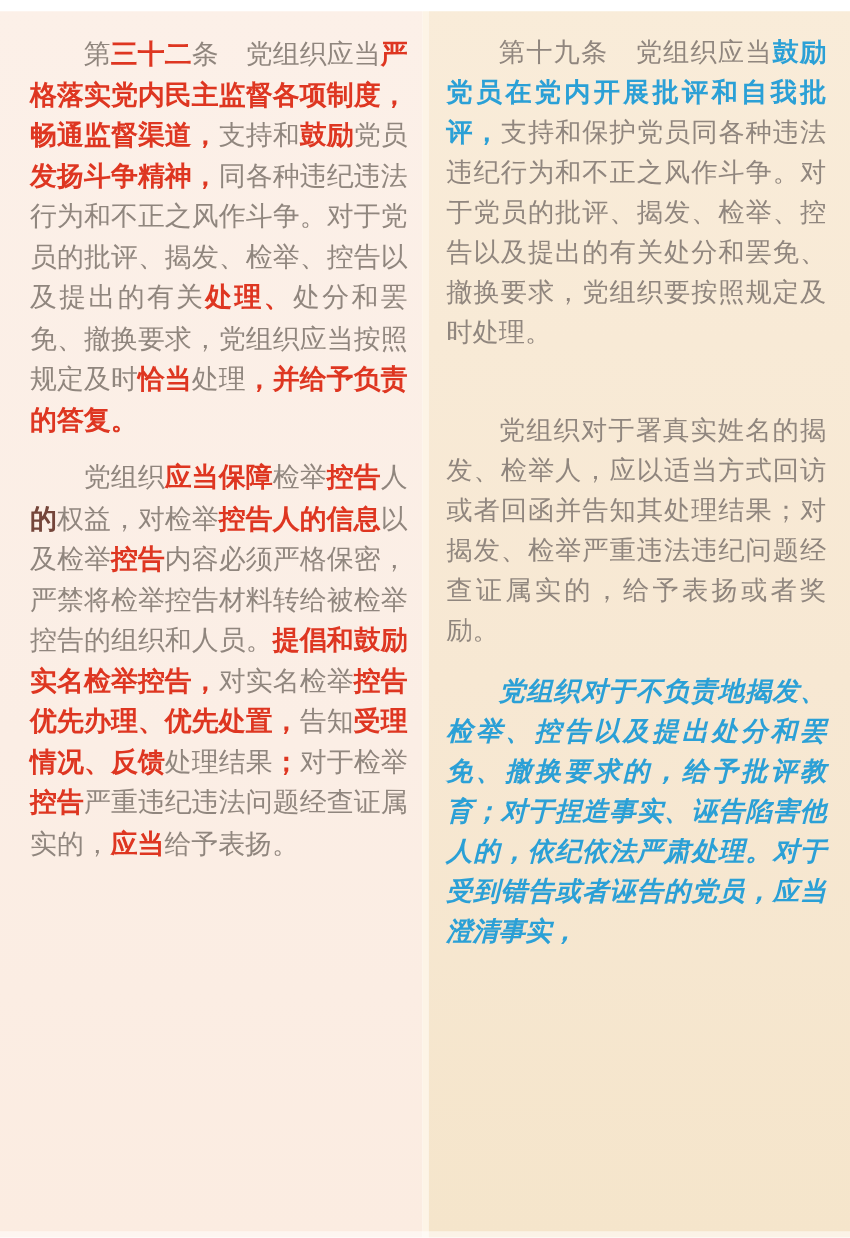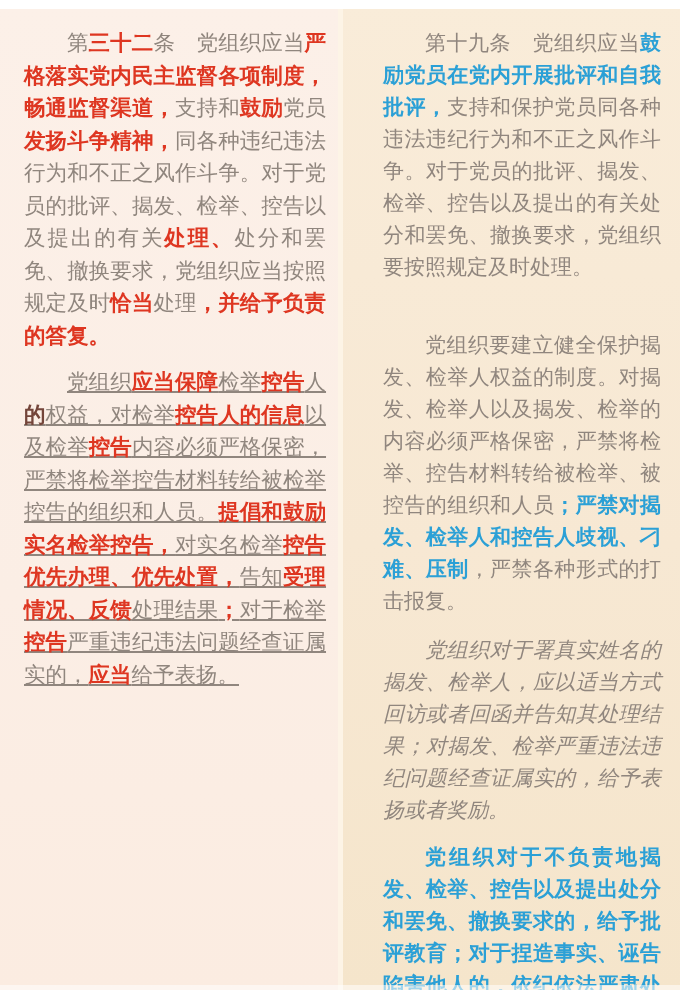--- a/index.html
+++ b/index.html
@@ -23,32 +23,32 @@
   .col{box-sizing:border-box;height:100%;}
   .col-left{
     width:343px;
     background:linear-gradient(180deg,#fcf0e8 0%,var(--left-bg) 60%,#fbece1 100%);
     border-right:5px solid var(--divider);
     padding:27px 12px 0 24px;
   }
   .col-right{
     width:337px;
     background:linear-gradient(180deg,#f9ecd9 0%,var(--right-bg) 55%,#f5e5cb 100%);
-    padding:27px 19px 0 40px;
+    padding:27px 19px 0 14px;
   }
   p.para{
     margin:0;
     text-align:justify;
     text-indent:2em;
     color:var(--text-gray);
     word-break:break-all;
   }
   .col-left p.para{font-size:21.5px;line-height:32.5px;}
   .col-right p.para{font-size:21px;line-height:32px;}
-  .col-left p.para:nth-of-type(2){margin-top:14px;text-decoration:underline;}
+  .col-left p.para:nth-of-type(2){margin-top:14px;}
   .col-left p.para:nth-of-type(3){margin-top:9px;}
   .col-right p.para:nth-of-type(2){margin-top:46px;}
   .col-right p.para:nth-of-type(3){margin-top:17px;font-style:italic;}
   .col-right p.para:nth-of-type(4){margin-top:15px;}
   .seg{white-space:normal;}
   .seg-gray{color:var(--text-gray);font-weight:400;}
   .seg-red{color:var(--accent-red);font-weight:700;}
   .seg-blue{color:var(--accent-blue);font-weight:700;}
   .seg-dark{color:var(--accent-dark);font-weight:700;}
   .edge-top{
@@ -63,19 +63,18 @@
 </head>
 <body>
 
 <div class="page">
   <div class="col col-left">
       <p class="para"><span class="seg seg-gray">第</span><span class="seg seg-red">三十二</span><span class="seg seg-gray">条　党组织应当</span><span class="seg seg-red">严格落实党内民主监督各项制度，畅通监督渠道，</span><span class="seg seg-gray">支持和</span><span class="seg seg-red">鼓励</span><span class="seg seg-gray">党员</span><span class="seg seg-red">发扬斗争精神，</span><span class="seg seg-gray">同各种违纪违法行为和不正之风作斗争。对于党员的批评、揭发、检举、控告以及提出的有关</span><span class="seg seg-red">处理、</span><span class="seg seg-gray">处分和罢免、撤换要求，党组织应当按照规定及时</span><span class="seg seg-red">恰当</span><span class="seg seg-gray">处理</span><span class="seg seg-red">，并给予负责的答复。</span></p>
       <p class="para"><span class="seg seg-gray">党组织</span><span class="seg seg-red">应当保障</span><span class="seg seg-gray">检举</span><span class="seg seg-red">控告</span><span class="seg seg-gray">人</span><span class="seg seg-dark">的</span><span class="seg seg-gray">权益，对检举</span><span class="seg seg-red">控告人的信息</span><span class="seg seg-gray">以及检举</span><span class="seg seg-red">控告</span><span class="seg seg-gray">内容必须严格保密，严禁将检举控告材料转给被检举控告的组织和人员。</span><span class="seg seg-red">提倡和鼓励实名检举控告，</span><span class="seg seg-gray">对实名检举</span><span class="seg seg-red">控告优先办理、优先处置，</span><span class="seg seg-gray">告知</span><span class="seg seg-red">受理情况、反馈</span><span class="seg seg-gray">处理结果</span><span class="seg seg-red">；</span><span class="seg seg-gray">对于检举</span><span class="seg seg-red">控告</span><span class="seg seg-gray">严重违纪违法问题经查证属实的，</span><span class="seg seg-red">应当</span><span class="seg seg-gray">给予表扬。</span></p>
     </div>
   <div class="col col-right">
       <p class="para"><span class="seg seg-gray">第十九条　党组织应当</span><span class="seg seg-blue">鼓励党员在党内开展批评和自我批评，</span><span class="seg seg-gray">支持和保护党员同各种违法违纪行为和不正之风作斗争。对于党员的批评、揭发、检举、控告以及提出的有关处分和罢免、撤换要求，党组织要按照规定及时处理。</span></p>
-      <p class="para"><span class="seg seg-gray">党组织要建立健全保护揭发、检举人权益的制度。对揭发、检举人以及揭发、检举的内容必须严格保密，严禁将检举、控告材料转给被检举、被控告的组织和人员</span><span class="seg seg-blue">；严禁对揭发、检举人和控告人歧视、刁难、压制</span><span class="seg seg-gray">，严禁各种形式的打击报复。</span></p>
       <p class="para"><span class="seg seg-gray">党组织对于署真实姓名的揭发、检举人，应以适当方式回访或者回函并告知其处理结果；对揭发、检举严重违法违纪问题经查证属实的，给予表扬或者奖励。</span></p>
       <p class="para"><span class="seg seg-blue">党组织对于不负责地揭发、检举、控告以及提出处分和罢免、撤换要求的，给予批评教育；对于捏造事实、诬告陷害他人的，依纪依法严肃处理。对于受到错告或者诬告的党员，应当澄清事实，</span></p>
     </div>
   <div class="edge-top"></div>
   <div class="edge-bottom"></div>
 </div>
 
 </body></html>

